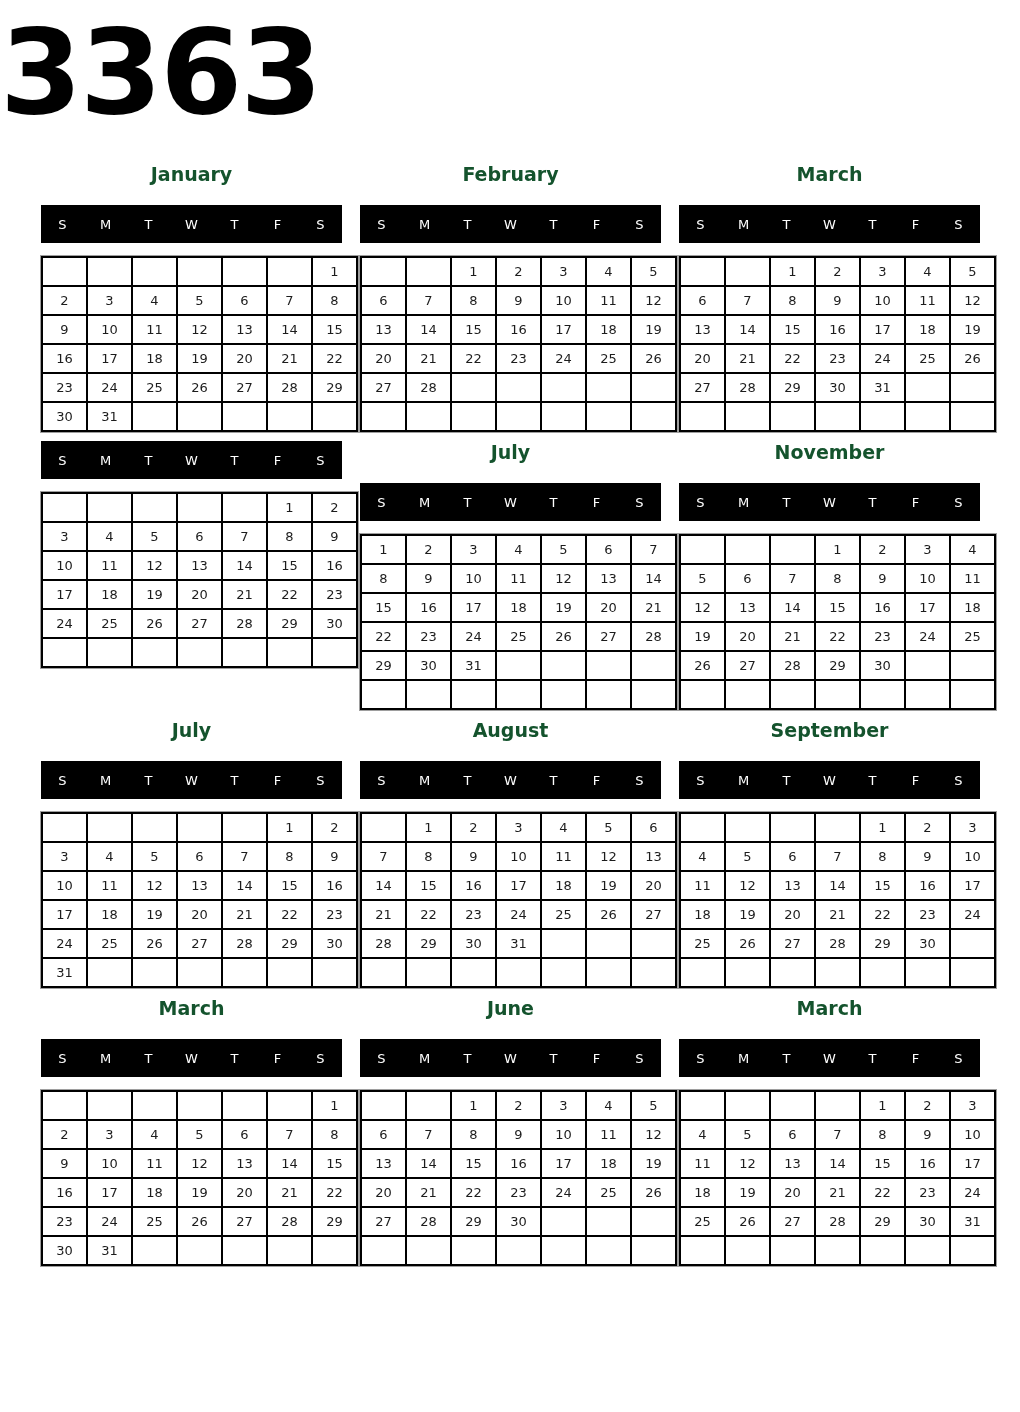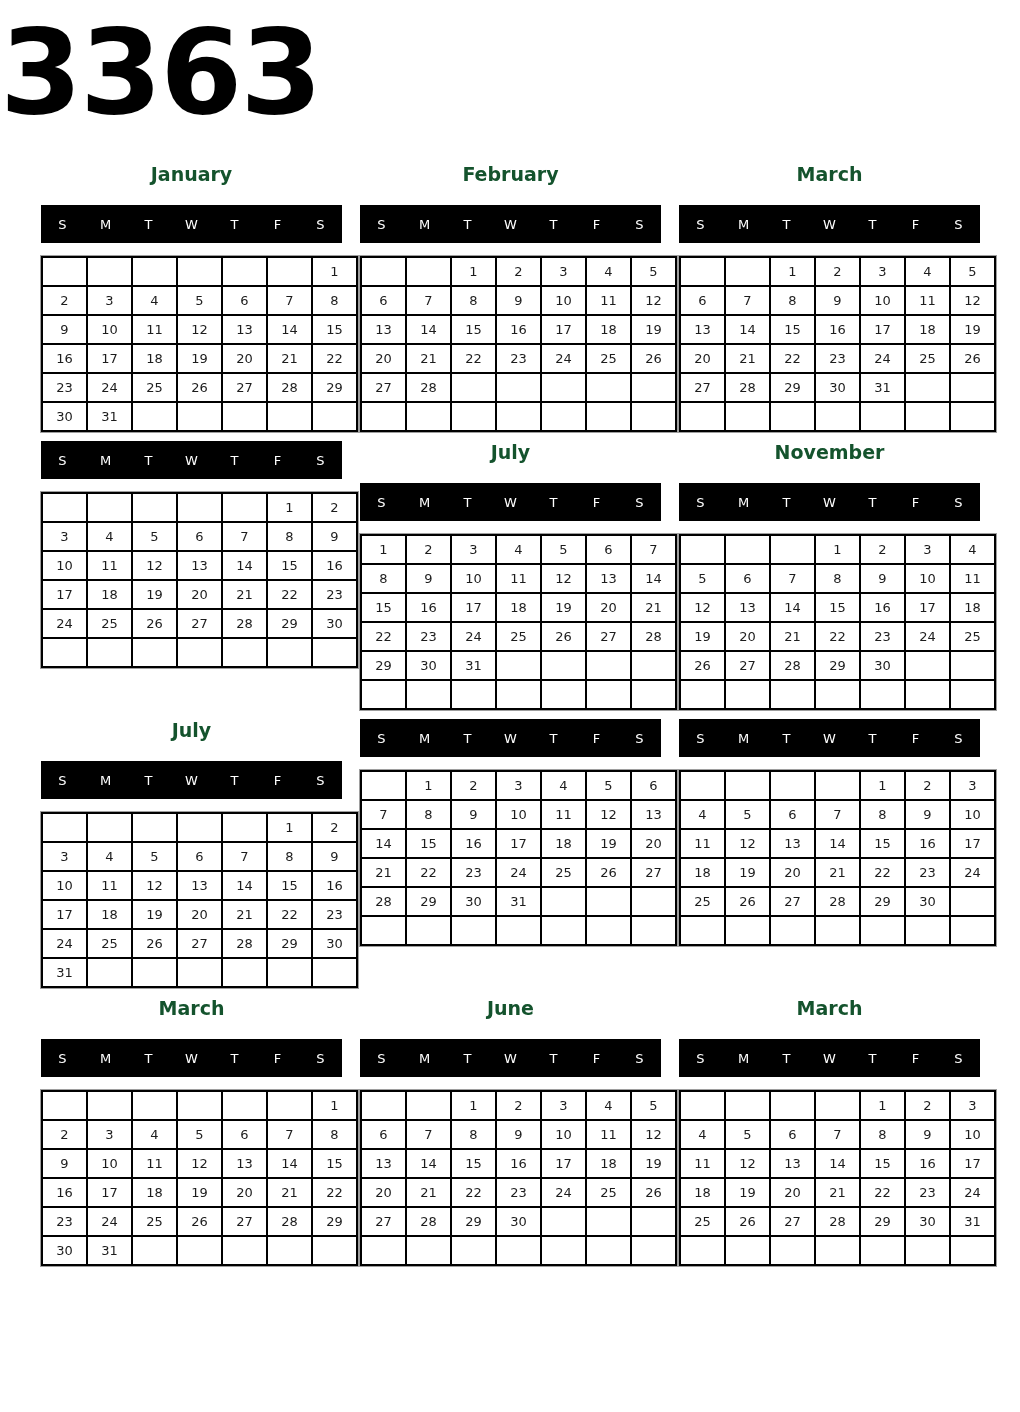--- a/index.html
+++ b/index.html
@@ -580,20 +580,21 @@
               <td></td>
               <td></td>
               <td></td>
               <td></td>
             </tr>
           </tbody>
     </table>
   </section>
 
   <section class="month">
+    <h2 class="month-title">August</h2>
     <div class="dow-bar">
           <span class="dow">S</span>
           <span class="dow">M</span>
           <span class="dow">T</span>
           <span class="dow">W</span>
           <span class="dow">T</span>
           <span class="dow">F</span>
           <span class="dow">S</span>
         </div>
     <table class="days">
@@ -650,20 +651,21 @@
               <td></td>
               <td></td>
               <td></td>
               <td></td>
             </tr>
           </tbody>
     </table>
   </section>
 
   <section class="month">
+    <h2 class="month-title">September</h2>
     <div class="dow-bar">
           <span class="dow">S</span>
           <span class="dow">M</span>
           <span class="dow">T</span>
           <span class="dow">W</span>
           <span class="dow">T</span>
           <span class="dow">F</span>
           <span class="dow">S</span>
         </div>
     <table class="days">

